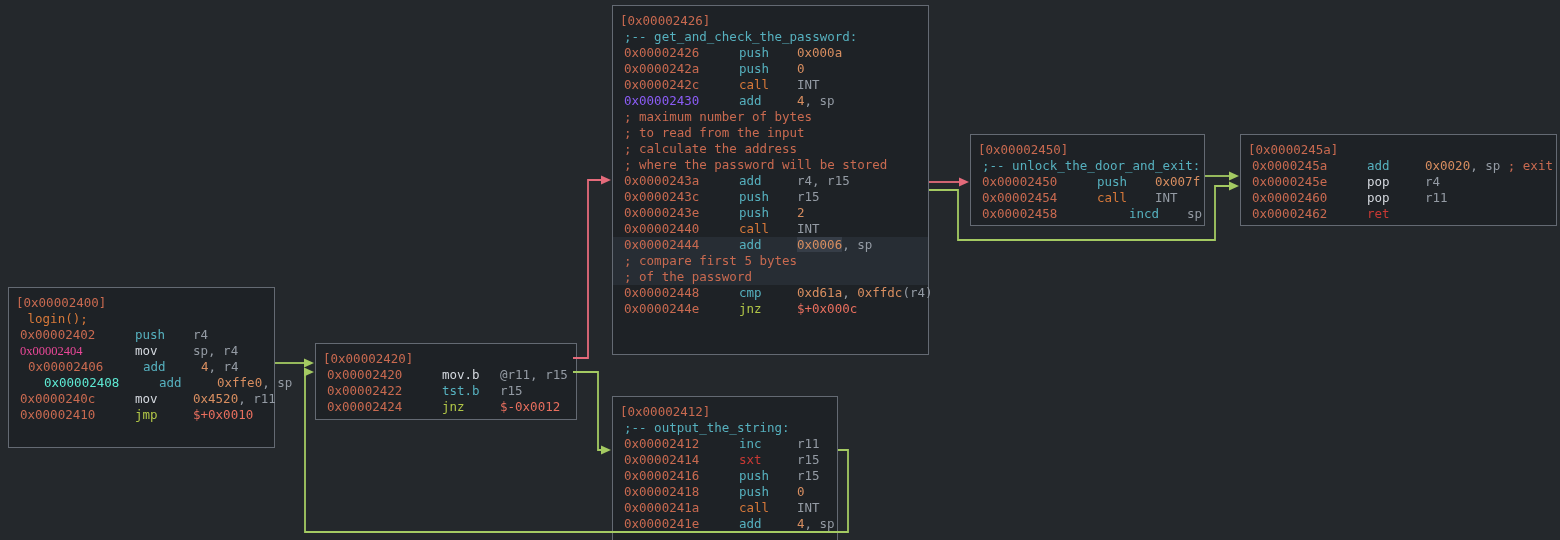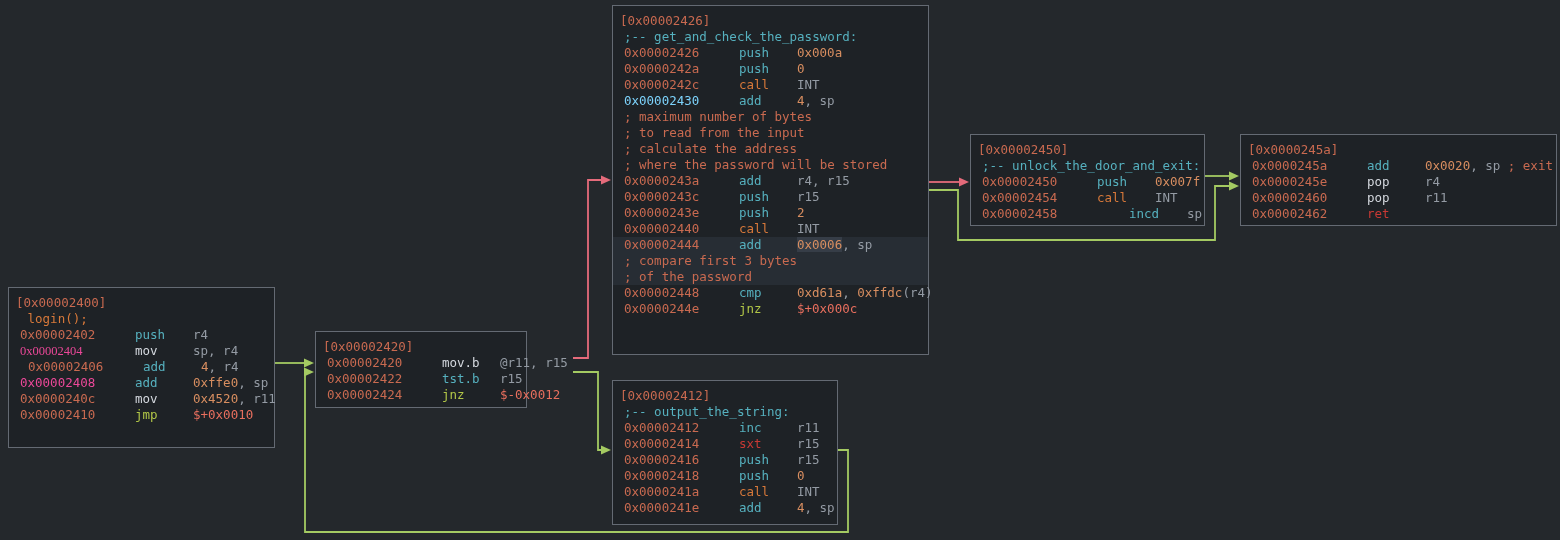--- a/index.html
+++ b/index.html
@@ -26,52 +26,52 @@
 <body>
 
 <div class="canvas">
   <div id="blocks">
       <div class="block" style="left: 8px; top: 287px; width: 267px; height: 161px;">
         <div class="bline header" style="color: rgb(201, 106, 80);">[0x00002400]</div>
         <div class="bline" style="color: rgb(216, 121, 58);"> login();</div>
         <div class="bline"><span class="addr" style="color: rgb(201, 106, 80);">0x00002402</span><span class="mnem" style="color: rgb(86, 177, 191);">push</span><span style="color: rgb(148, 155, 164);">r4</span></div>
         <div class="bline"><span class="addr" style="color: #ec4899; font-family: Liberation Serif, serif;">0x00002404</span><span class="mnem" style="color: rgb(213, 217, 223);">mov</span><span style="color: rgb(148, 155, 164); margin-top: 8px;">sp, r4</span></div>
         <div class="bline"><span class="addr" style="color: rgb(201, 106, 80); margin-left: 8px;">0x00002406</span><span class="mnem" style="color: rgb(86, 177, 191);">add</span><span style="color: rgb(216, 142, 96);">4</span><span style="color: rgb(148, 155, 164);">, r4</span></div>
-        <div class="bline"><span class="addr" style="color: #ec4899;">0x00002408</span><span class="mnem" style="color: rgb(86, 177, 191);">add</span><span style="color: rgb(216, 142, 96);">0xffe0</span><span style="color: rgb(148, 155, 164);">, sp</span></div>
+        <div class="bline"><span class="addr" style="color: #5eead4; margin-left: 24px;">0x00002408</span><span class="mnem" style="color: rgb(86, 177, 191);">add</span><span style="color: rgb(216, 142, 96);">0xffe0</span><span style="color: rgb(148, 155, 164);">, sp</span></div>
         <div class="bline"><span class="addr" style="color: rgb(201, 106, 80);">0x0000240c</span><span class="mnem" style="color: rgb(213, 217, 223);">mov</span><span style="color: rgb(216, 142, 96);">0x4520</span><span style="color: rgb(148, 155, 164);">, r11</span></div>
         <div class="bline"><span class="addr" style="color: rgb(201, 106, 80);">0x00002410</span><span class="mnem" style="color: rgb(177, 198, 71);">jmp</span><span style="color: rgb(233, 111, 94);">$+0x0010</span></div>
       </div>
-      <div class="block" style="left: 315px; top: 331px; width: 212px; height: 77px;">
+      <div class="block" style="left: 315px; top: 343px; width: 262px; height: 77px;">
         <div class="bline header" style="color: rgb(201, 106, 80);">[0x00002420]</div>
         <div class="bline"><span class="addr" style="color: rgb(201, 106, 80);">0x00002420</span><span class="mnem" style="color: rgb(213, 217, 223);">mov.b</span><span style="color: rgb(148, 155, 164);">@r11, r15</span></div>
         <div class="bline"><span class="addr" style="color: rgb(201, 106, 80);">0x00002422</span><span class="mnem" style="color: rgb(86, 177, 191);">tst.b</span><span style="color: rgb(148, 155, 164);">r15</span></div>
         <div class="bline"><span class="addr" style="color: rgb(201, 106, 80);">0x00002424</span><span class="mnem" style="color: rgb(177, 198, 71);">jnz</span><span style="color: rgb(233, 111, 94);">$-0x0012</span></div>
       </div>
       <div class="block" style="left: 612px; top: 5px; width: 317px; height: 350px;">
         <div class="bline header" style="color: rgb(201, 106, 80);">[0x00002426]</div>
         <div class="bline" style="color: rgb(86, 177, 191);">;-- get_and_check_the_password:</div>
         <div class="bline"><span class="addr" style="color: rgb(201, 106, 80);">0x00002426</span><span class="mnem" style="color: rgb(86, 177, 191);">push</span><span style="color: rgb(216, 142, 96);">0x000a</span></div>
         <div class="bline"><span class="addr" style="color: rgb(201, 106, 80);">0x0000242a</span><span class="mnem" style="color: rgb(86, 177, 191);">push</span><span style="color: rgb(216, 142, 96);">0</span></div>
         <div class="bline"><span class="addr" style="color: rgb(201, 106, 80);">0x0000242c</span><span class="mnem" style="color: rgb(216, 121, 58);">call</span><span style="color: rgb(148, 155, 164);">INT</span></div>
-        <div class="bline"><span class="addr" style="color: #7dd3fc;">0x00002430</span><span class="mnem" style="color: rgb(86, 177, 191);">add</span><span style="color: rgb(216, 142, 96);">4</span><span style="color: rgb(148, 155, 164);">, sp</span></div>
+        <div class="bline"><span class="addr" style="color: #8b5cf6;">0x00002430</span><span class="mnem" style="color: rgb(86, 177, 191);">add</span><span style="color: rgb(216, 142, 96);">4</span><span style="color: rgb(148, 155, 164);">, sp</span></div>
         <div class="bline" style="color: rgb(201, 106, 80);">; maximum number of bytes</div>
         <div class="bline" style="color: rgb(201, 106, 80);">; to read from the input</div>
         <div class="bline" style="color: rgb(201, 106, 80);">; calculate the address</div>
         <div class="bline" style="color: rgb(201, 106, 80);">; where the password will be stored</div>
         <div class="bline"><span class="addr" style="color: rgb(201, 106, 80);">0x0000243a</span><span class="mnem" style="color: rgb(86, 177, 191);">add</span><span style="color: rgb(148, 155, 164);">r4, r15</span></div>
         <div class="bline"><span class="addr" style="color: rgb(201, 106, 80);">0x0000243c</span><span class="mnem" style="color: rgb(86, 177, 191);">push</span><span style="color: rgb(148, 155, 164);">r15</span></div>
         <div class="bline"><span class="addr" style="color: rgb(201, 106, 80);">0x0000243e</span><span class="mnem" style="color: rgb(86, 177, 191);">push</span><span style="color: rgb(216, 142, 96);">2</span></div>
         <div class="bline"><span class="addr" style="color: rgb(201, 106, 80);">0x00002440</span><span class="mnem" style="color: rgb(216, 121, 58);">call</span><span style="color: rgb(148, 155, 164);">INT</span></div>
         <div class="bline hl"><span class="addr" style="color: rgb(201, 106, 80);">0x00002444</span><span class="mnem" style="color: rgb(86, 177, 191);">add</span><span class="tok-hl" style="color: rgb(216, 142, 96);">0x0006</span><span style="color: rgb(148, 155, 164);">, sp</span></div>
-        <div class="bline hl" style="color: rgb(201, 106, 80);">; compare first 3 bytes</div>
+        <div class="bline hl" style="color: rgb(201, 106, 80);">; compare first 5 bytes</div>
         <div class="bline hl" style="color: rgb(201, 106, 80);">; of the password</div>
         <div class="bline"><span class="addr" style="color: rgb(201, 106, 80);">0x00002448</span><span class="mnem" style="color: rgb(86, 177, 191);">cmp</span><span style="color: rgb(216, 142, 96);">0xd61a</span><span style="color: rgb(148, 155, 164);">, </span><span style="color: rgb(216, 142, 96);">0xffdc</span><span style="color: rgb(148, 155, 164);">(r4)</span></div>
         <div class="bline"><span class="addr" style="color: rgb(201, 106, 80);">0x0000244e</span><span class="mnem" style="color: rgb(177, 198, 71);">jnz</span><span style="color: rgb(233, 111, 94);">$+0x000c</span></div>
       </div>
-      <div class="block" style="left: 612px; top: 380px; width: 226px; height: 145px;">
+      <div class="block" style="left: 612px; top: 396px; width: 226px; height: 145px;">
         <div class="bline header" style="color: rgb(201, 106, 80);">[0x00002412]</div>
         <div class="bline" style="color: rgb(86, 177, 191);">;-- output_the_string:</div>
         <div class="bline"><span class="addr" style="color: rgb(201, 106, 80);">0x00002412</span><span class="mnem" style="color: rgb(86, 177, 191);">inc</span><span style="color: rgb(148, 155, 164);">r11</span></div>
         <div class="bline"><span class="addr" style="color: rgb(201, 106, 80);">0x00002414</span><span class="mnem" style="color: rgb(201, 57, 52);">sxt</span><span style="color: rgb(148, 155, 164);">r15</span></div>
         <div class="bline"><span class="addr" style="color: rgb(201, 106, 80);">0x00002416</span><span class="mnem" style="color: rgb(86, 177, 191);">push</span><span style="color: rgb(148, 155, 164);">r15</span></div>
         <div class="bline"><span class="addr" style="color: rgb(201, 106, 80);">0x00002418</span><span class="mnem" style="color: rgb(86, 177, 191);">push</span><span style="color: rgb(216, 142, 96);">0</span></div>
         <div class="bline"><span class="addr" style="color: rgb(201, 106, 80);">0x0000241a</span><span class="mnem" style="color: rgb(216, 121, 58);">call</span><span style="color: rgb(148, 155, 164);">INT</span></div>
         <div class="bline"><span class="addr" style="color: rgb(201, 106, 80);">0x0000241e</span><span class="mnem" style="color: rgb(86, 177, 191);">add</span><span style="color: rgb(216, 142, 96);">4</span><span style="color: rgb(148, 155, 164);">, sp</span></div>
       </div>
       <div class="block" style="left: 970px; top: 134px; width: 235px; height: 92px;">

